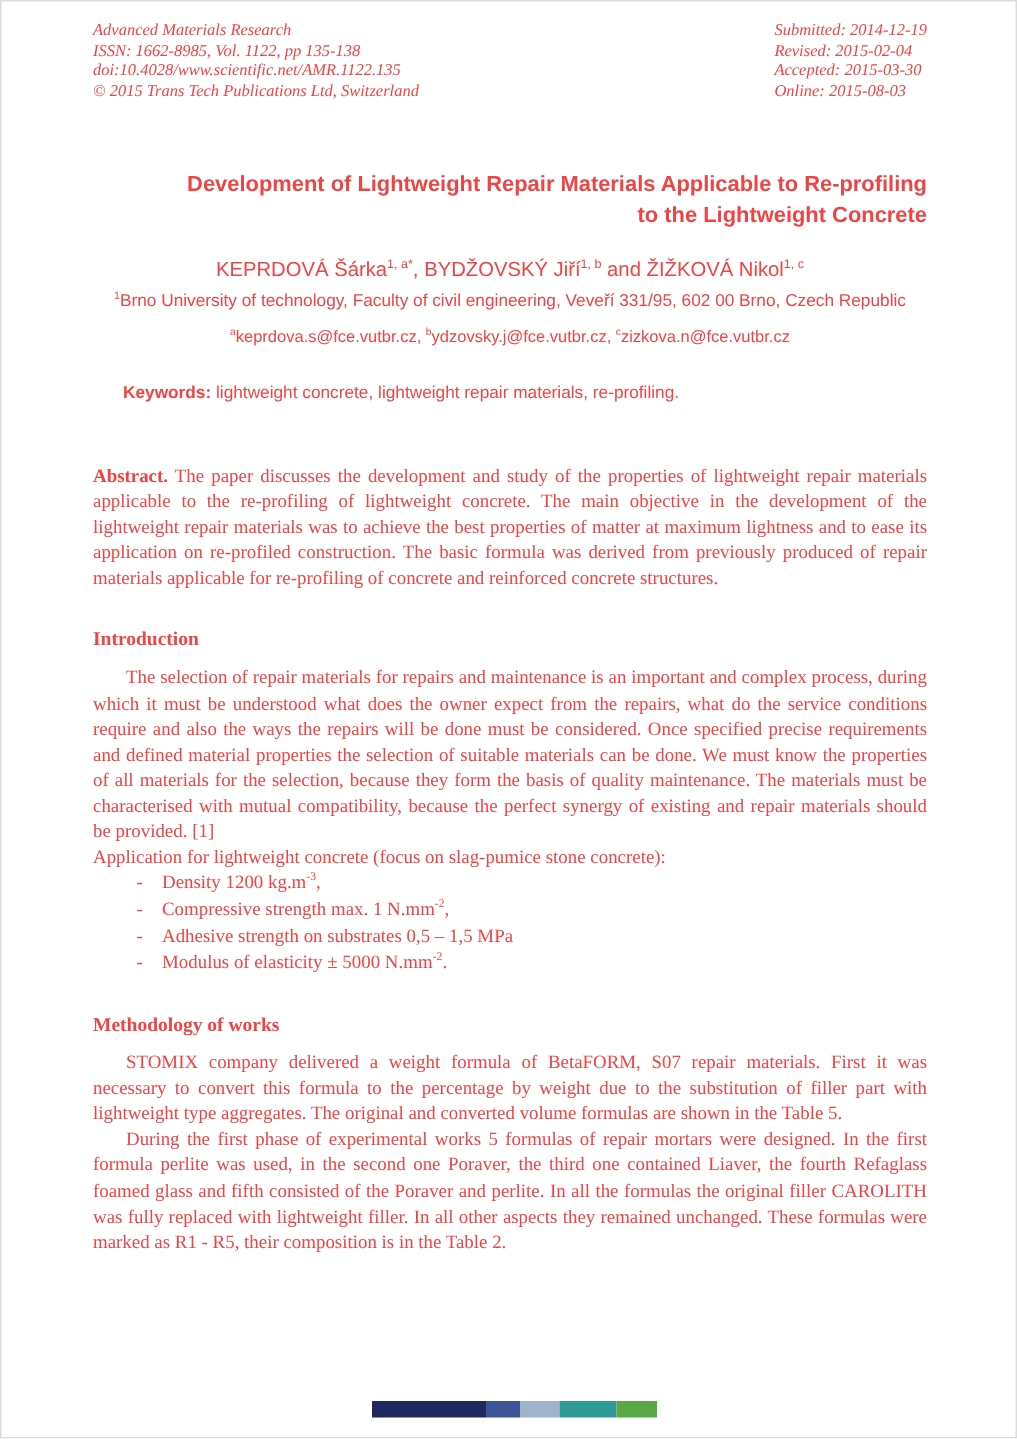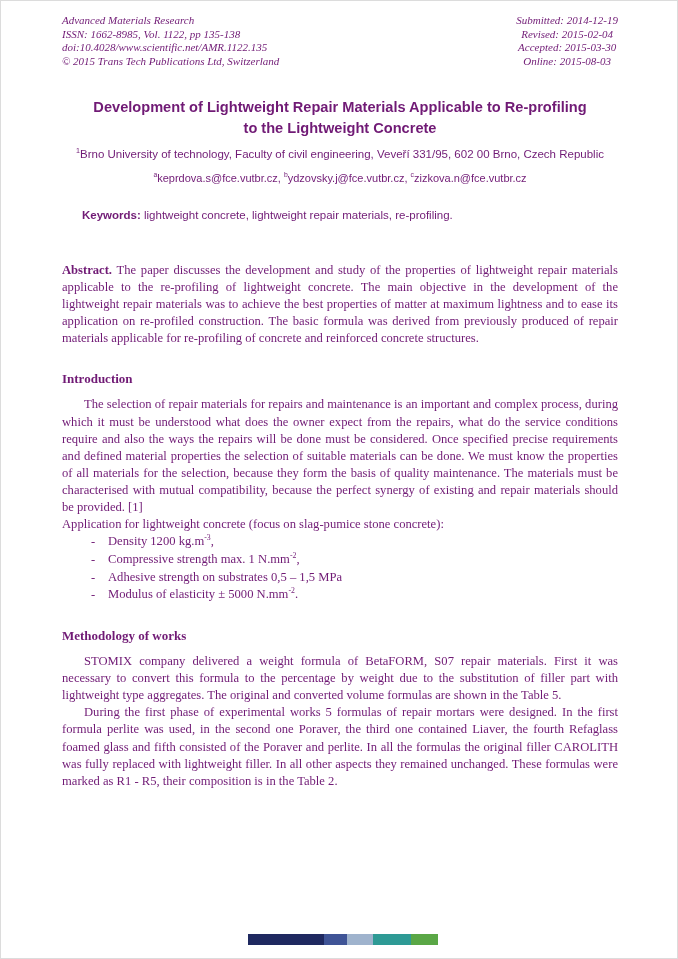--- a/index.html
+++ b/index.html
@@ -1,28 +1,28 @@
 <!DOCTYPE html>
 <html><head>
 <meta charset="utf-8">
 <style>
   * { box-sizing: border-box; }
   html, body { margin: 0; padding: 0; background: #ffffff; }
   .page {
     width: 678px; height: 959px;
     padding: 13px 59px 0 61px;
     position: relative; overflow: hidden;
-    background: #ffffff; color: #701a75;
+    background: #ffffff; color: #ef4444;
     font-family: "Liberation Serif", serif;
     border: 1px solid #dcdcdc;
   }
   .meta { display: flex; justify-content: space-between; font-style: italic; font-size: 11px; line-height: 1.24; }
-  .meta-right { text-align: center; }
+  .meta-right { text-align: left; }
   .title {
-    margin: 28px 0 0; text-align: center;
+    margin: 44px 0 0; text-align: right;
     font-family: "Liberation Sans", sans-serif;
     font-size: 14.6px; font-weight: 700; line-height: 1.5;
   }
   .authors { margin-top: 16px; text-align: center; font-family: "Liberation Sans", sans-serif; font-size: 13.5px; }
   sup { font-size: 0.62em; vertical-align: super; line-height: 0; }
   .affiliation { margin-top: 7px; text-align: center; font-family: "Liberation Sans", sans-serif; font-size: 11.5px; line-height: 1.35; }
   .emails { margin-top: 9px; text-align: center; font-family: "Liberation Sans", sans-serif; font-size: 11px; }
   .keywords { margin: 25px 0 0; font-family: "Liberation Sans", sans-serif; font-size: 11.5px; padding-left: 20px; }
   .keywords b { font-weight: 700; }
   p { margin: 0; }
@@ -51,20 +51,21 @@
     <div class="meta-right">
       <div>Submitted: 2014-12-19</div>
       <div>Revised: 2015-02-04</div>
       <div>Accepted: 2015-03-30</div>
       <div>Online: 2015-08-03</div>
     </div>
   </header>
 
   <h1 class="title"><span>Development of Lightweight Repair Materials Applicable to Re-profiling</span><br><span>to the Lightweight Concrete</span></h1>
 
+  <div class="authors"><span>KEPRDOVÁ Šárka</span><sup>1, a*</sup><span>, </span><span>BYDŽOVSKÝ Jiří</span><sup>1, b</sup><span> and </span><span>ŽIŽKOVÁ Nikol</span><sup>1, c</sup></div>
 
   <div class="affiliation"><sup>1</sup><span>Brno University of technology, Faculty of civil engineering, Veveří 331/95, 602 00 Brno, Czech Republic</span></div>
 
   <div class="emails"><sup>a</sup><span>keprdova.s@fce.vutbr.cz, </span><sup>b</sup><span>ydzovsky.j@fce.vutbr.cz, </span><sup>c</sup><span>zizkova.n@fce.vutbr.cz</span></div>
 
   <p class="keywords"><b>Keywords:</b> <span>lightweight concrete, lightweight repair materials, re-profiling.</span></p>
 
   <p class="abstract body-text"><b>Abstract.</b> <span>The paper discusses the development and study of the properties of lightweight repair materials applicable to the re-profiling of lightweight concrete. The main objective in the development of the lightweight repair materials was to achieve the best properties of matter at maximum lightness and to ease its application on re-profiled construction. The basic formula was derived from previously produced of repair materials applicable for re-profiling of concrete and reinforced concrete structures.</span></p>
 
   <h2 class="section-heading">Introduction</h2>

